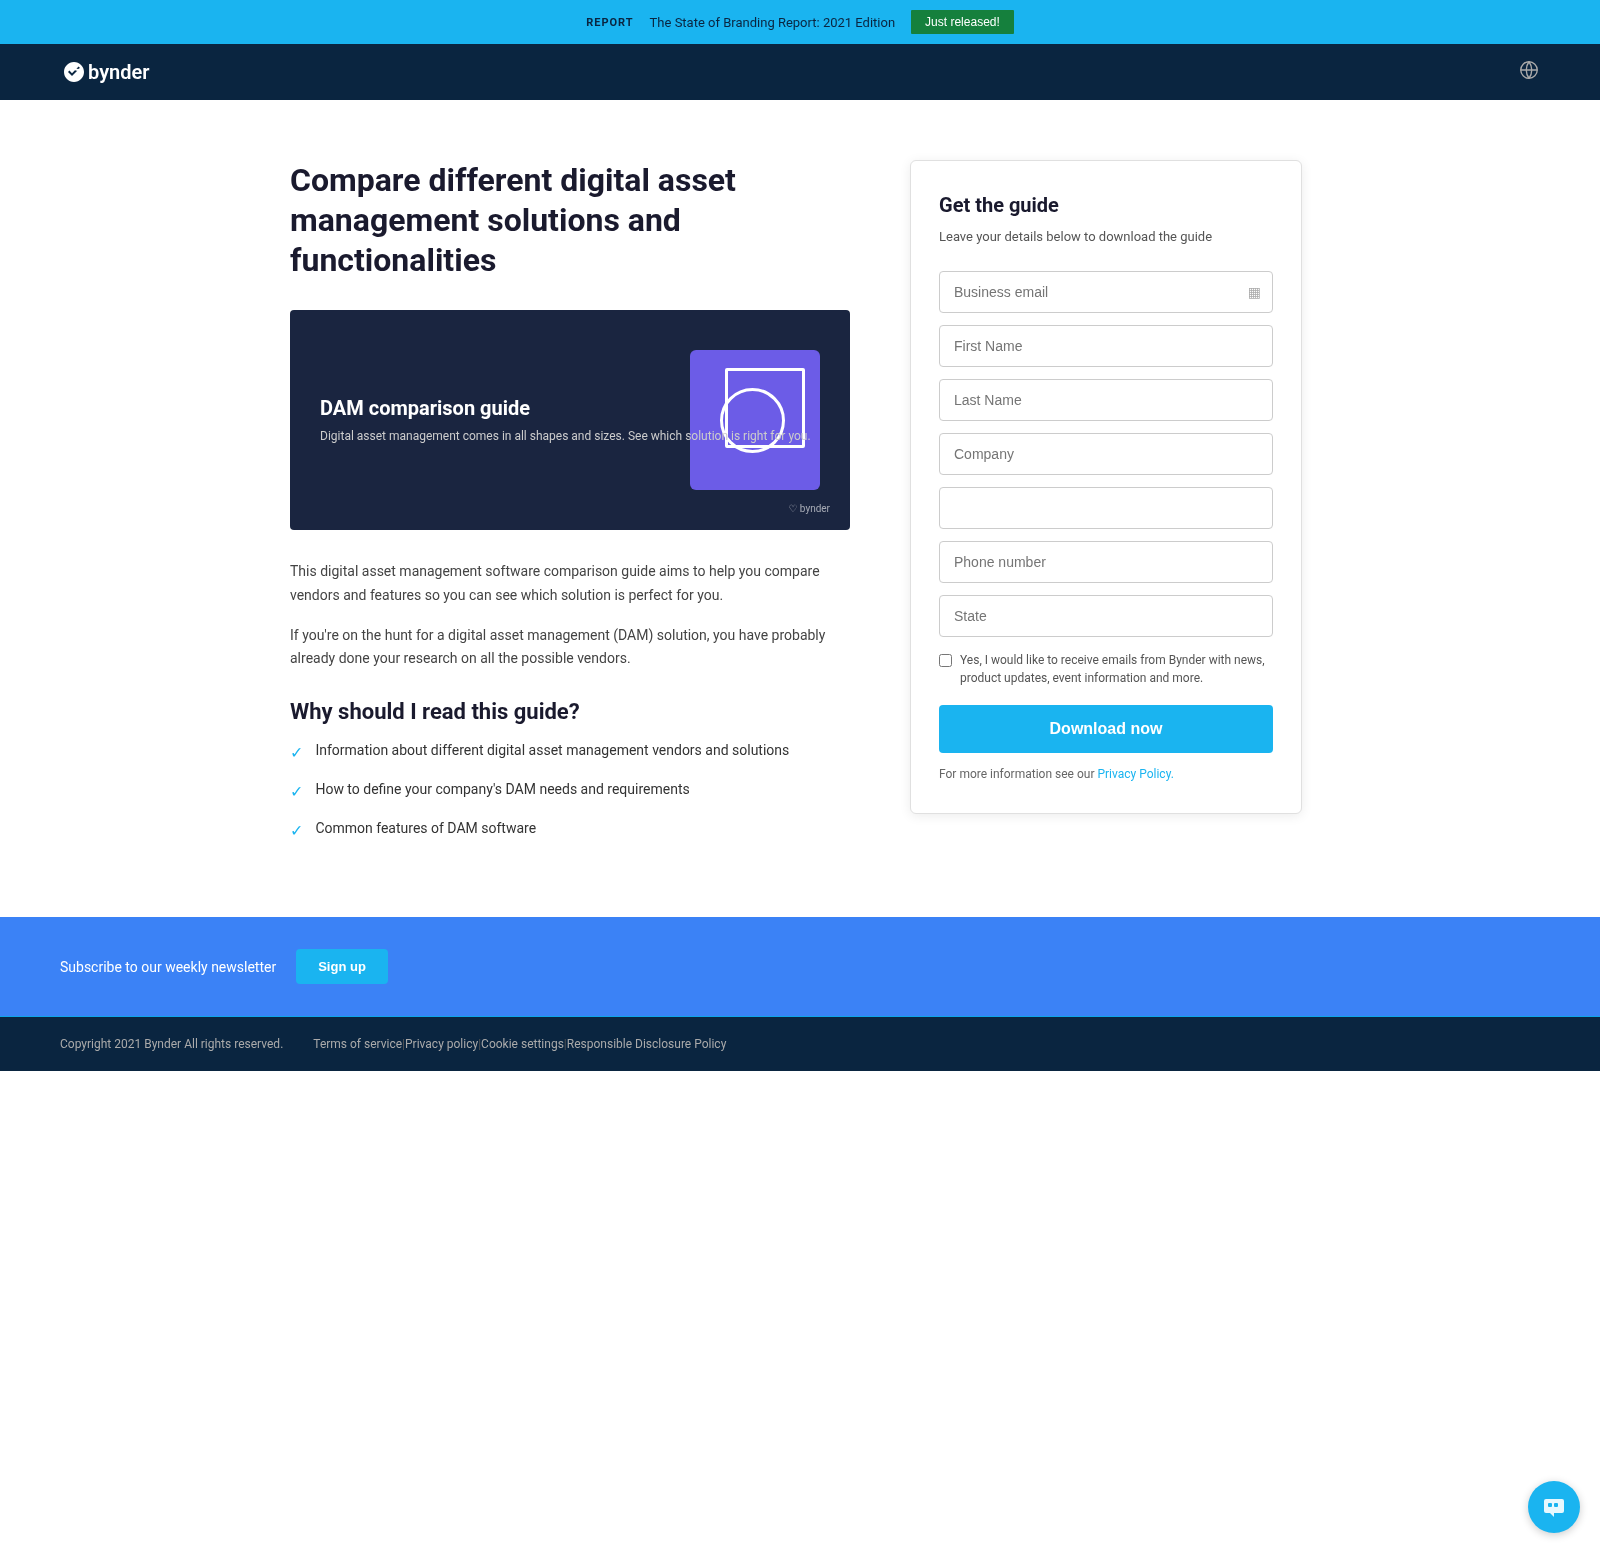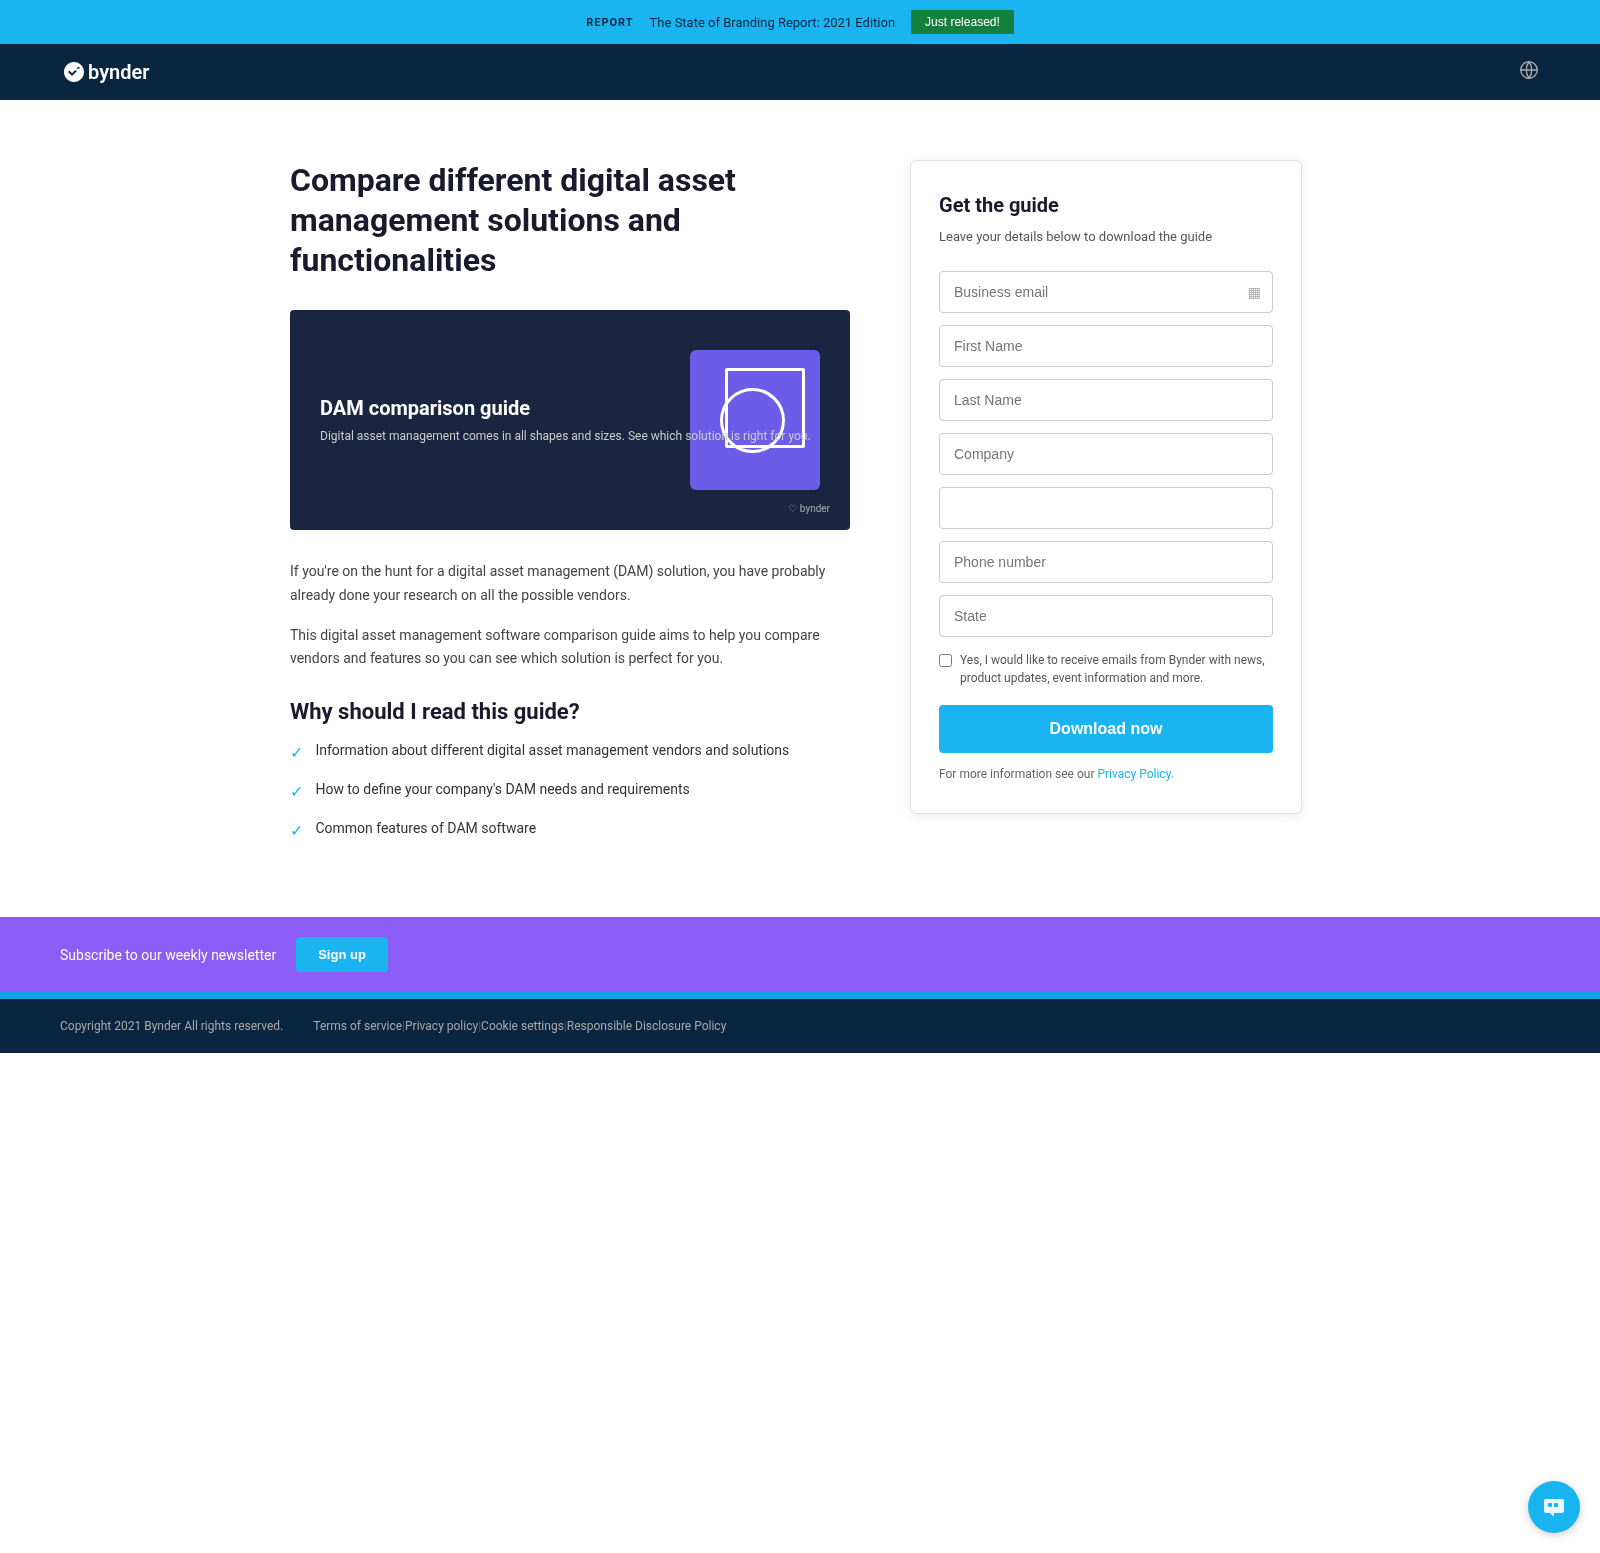--- a/index.html
+++ b/index.html
@@ -204,41 +204,41 @@
       font-weight: 600;
       cursor: pointer;
       margin-bottom: 14px;
     }
 
     .privacy-note { font-size: 12px; color: #666; }
     .privacy-note a { color: #1ab4f0; text-decoration: none; }
 
     
     .footer-newsletter {
-      background: #8b5cf6;
-      padding: 20px 60px;
+      background: #3b82f6;
+      padding: 32px 60px;
       display: flex;
       align-items: center;
       gap: 20px;
     }
     .footer-newsletter-text { color: #fff; font-size: 14px; }
     .signup-btn {
       background: #1ab4f0;
       color: #fff;
       border: none;
       padding: 10px 22px;
       border-radius: 4px;
       font-size: 13px;
       font-weight: 600;
       cursor: pointer;
     }
 
     .footer-bottom {
       background: #0a2540;
-      border-top: 7px solid #0ea5e9;
+      border-top: 1px solid #0ea5e9;
       padding: 20px 60px;
       display: flex;
       align-items: center;
       gap: 20px;
       flex-wrap: wrap;
     }
     .footer-copyright { color: #aaa; font-size: 12px; margin-right: 10px; }
     .footer-links { display: flex; align-items: center; gap: 0; }
     .footer-link { color: #aaa; font-size: 12px; text-decoration: none; }
     .footer-divider { color: #555; font-size: 12px; }
@@ -295,22 +295,22 @@
         <p>Digital asset management comes in all shapes and sizes. See which solution is right for you.</p>
       </div>
       <div class="guide-image-graphic">
         <div class="purple-rect"></div>
         <div class="shape-outer"></div>
         <div class="shape-inner"></div>
       </div>
       <div class="bynder-watermark">♡ bynder</div>
     </div>
 
+    <p class="body-text">This digital asset management software comparison guide aims to help you compare vendors and features so you can see which solution is perfect for you.</p>
     <p class="body-text">If you're on the hunt for a digital asset management (DAM) solution, you have probably already done your research on all the possible vendors.</p>
-    <p class="body-text">This digital asset management software comparison guide aims to help you compare vendors and features so you can see which solution is perfect for you.</p>
 
     <h2 class="section-heading">Why should I read this guide?</h2>
 
     <ul class="checklist">
       <li>
         <span class="check-icon">✓</span>
         <span>Information about different digital asset management vendors and solutions</span>
       </li>
       <li>
         <span class="check-icon">✓</span>

